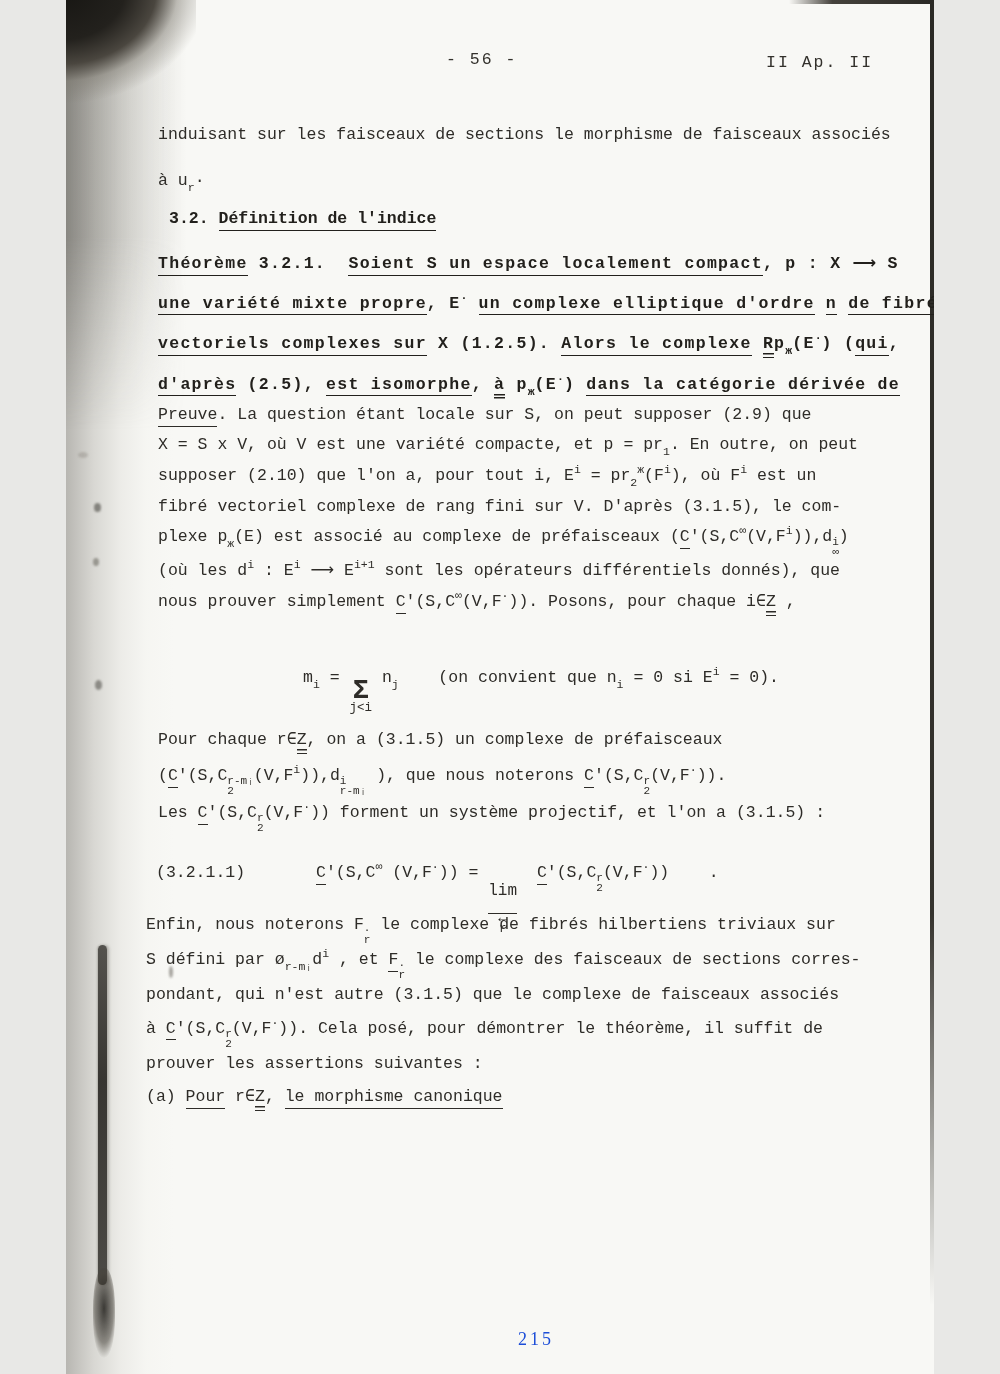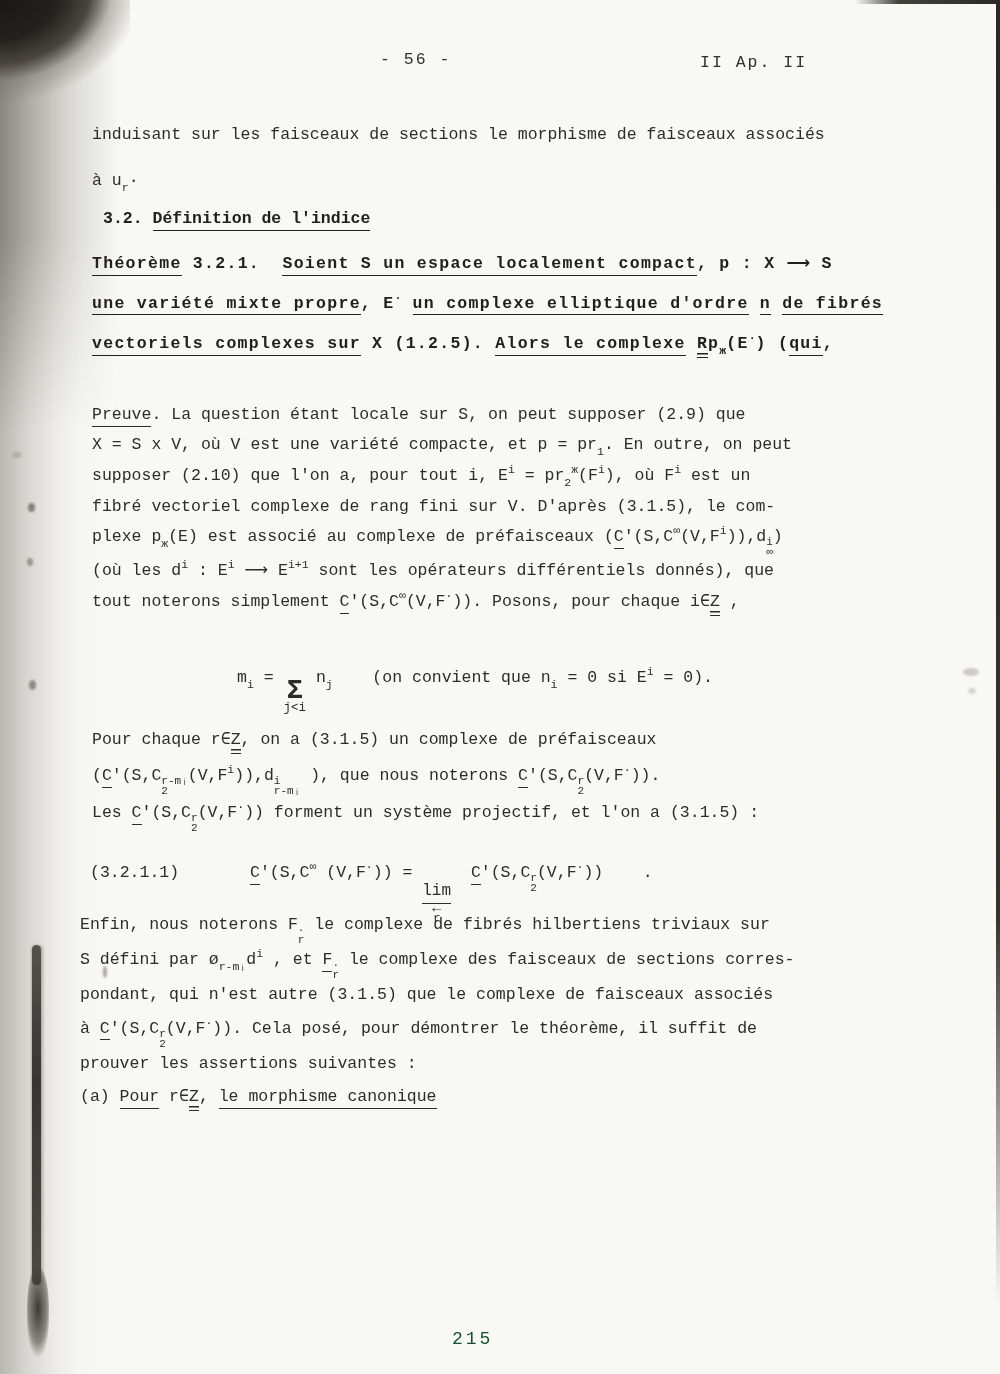--- a/index.html
+++ b/index.html
@@ -1,17 +1,17 @@
 <!DOCTYPE html>
 <html><head>
 <meta charset="utf-8">
 <style>
   html,body{margin:0;padding:0;background:#e8e8e6;}
   .page{
-    position:relative;width:1000px;height:1374px;margin:0 auto;
+    position:relative;width:868px;height:1374px;margin:0 auto;
     background:#f8f8f5;
     overflow:hidden;
     font-family:"Liberation Mono","DejaVu Sans Mono","DejaVu Sans",monospace;
     color:#2e2c28;
     font-size:16.5px;
   }
   
   .left-band{
     position:absolute;left:0;top:0;width:110px;height:100%;
     background:linear-gradient(to right,
@@ -56,22 +56,22 @@
   .sm3{left:29px;top:680px;width:7px;height:10px;background:rgba(60,58,52,.5);}
   .sm4{left:12px;top:452px;width:10px;height:6px;background:rgba(140,136,128,.4);}
   .sm5{left:963px;top:668px;width:16px;height:8px;background:rgba(150,148,142,.45);}
   .sm6{left:968px;top:688px;width:8px;height:6px;background:rgba(160,158,150,.4);}
   .sm7{left:103px;top:966px;width:4px;height:12px;background:rgba(90,86,78,.5);}
   
   .hdr-num{position:absolute;left:380px;top:50px;letter-spacing:2px;color:#33312c;}
   .hdr-sec{position:absolute;left:700px;top:53px;letter-spacing:2px;color:#33312c;}
   .footer-num{
     position:absolute;left:452px;top:1329px;
-    font-family:Liberation Mono, monospace;
-    font-size:18px;letter-spacing:3px;color:#14532d;
+    font-family:Liberation Serif, serif;
+    font-size:18px;letter-spacing:3px;color:#1d4ed8;
   }
   .block{position:absolute;line-height:30px;}
   .tline{white-space:pre;}
   .bold{font-weight:bold;color:#22201c;}
   .wide{letter-spacing:1.3px;}
   .ul{border-bottom:1.6px solid currentColor;padding-bottom:1.5px;}
   .ul2{
     background-image:linear-gradient(currentColor,currentColor),linear-gradient(currentColor,currentColor);
     background-size:100% 1.5px,100% 1.5px;
     background-position:0 calc(100% - 3.5px),0 100%;
@@ -80,21 +80,21 @@
   .sup{font-size:11.5px;position:relative;top:-7px;letter-spacing:0;}
   .sub{font-size:11.5px;position:relative;top:6px;letter-spacing:0;}
   .ss{display:inline-flex;flex-direction:column;align-items:flex-start;justify-content:center;
       height:16px;vertical-align:-4px;font-size:11px;line-height:10px;letter-spacing:0;}
   .ss span{display:block;}
   .stk{display:inline-flex;flex-direction:column;align-items:center;letter-spacing:0;}
   .sum{vertical-align:-16px;}
   .sum .stk-0{font-size:27px;line-height:22px;font-weight:bold;}
   .sum .stk-1{font-size:12.5px;line-height:12px;}
   .lim{vertical-align:-18px;}
-  .lim .stk-0{font-size:16px;line-height:16px;border-bottom:1.5px solid currentColor;padding-bottom:4px;}
+  .lim .stk-0{font-size:16px;line-height:16px;border-bottom:1.5px solid currentColor;padding-bottom:14px;}
   .lim .stk-1{font-size:15px;line-height:9px;}
   .lim .stk-2{font-size:12.5px;line-height:12px;}
   .tag{display:inline-block;width:160px;}
   .arrow{font-family:"DejaVu Sans",sans-serif;letter-spacing:0;}
 </style>
 </head>
 <body>
 
 <div class="page">
 
@@ -121,29 +121,30 @@
         <div class="tline"><span>induisant sur les faisceaux de sections le morphisme de faisceaux associés</span></div>
         <div class="tline"><span>à u</span><span class="sub">r</span><span>·</span></div>
       </div>
       <div class="block bold" style="top: 204px; left: 75px; line-height: 30px; margin-left: 28px;">
         <div class="tline"><span>3.2. </span><span class="ul">Définition de l'indice</span></div>
       </div>
       <div class="block bold wide" style="top: 243px; left: 92px; line-height: 39.5px;">
         <div class="tline"><span class="ul">Théorème</span><span> 3.2.1.  </span><span class="ul">Soient S un espace localement compact</span><span>, p : X </span><span class="arrow">⟶</span><span> S</span></div>
         <div class="tline"><span class="ul">une variété mixte propre</span><span>, E</span><span class="sup">·</span><span> </span><span class="ul">un complexe elliptique d'ordre</span><span> </span><span class="ul">n</span><span> </span><span class="ul">de fibrés</span></div>
         <div class="tline"><span class="ul">vectoriels complexes sur</span><span> X (1.2.5). </span><span class="ul">Alors le complexe</span><span> </span><span class="ul2">R</span><span>p</span><span class="sub">ж</span><span>(E</span><span class="sup">·</span><span>) (</span><span class="ul">qui</span><span>,</span></div>
+        <div class="tline"><span class="ul">d'après</span><span> (2.5), </span><span class="ul">est isomorphe</span><span>, </span><span class="ul2">à</span><span> p</span><span class="sub">ж</span><span>(E</span><span class="sup">·</span><span>) </span><span class="ul">dans la catégorie dérivée de</span></div>
       </div>
       <div class="block" style="top: 400px; left: 92px; line-height: 30px;">
         <div class="tline"><span class="ul">Preuve</span><span>. La question étant locale sur S, on peut supposer (2.9) que</span></div>
         <div class="tline"><span>X = S x V, où V est une variété compacte, et p = pr</span><span class="sub">1</span><span>. En outre, on peut</span></div>
         <div class="tline"><span>supposer (2.10) que l'on a, pour tout i, E</span><span class="sup">i</span><span> = pr</span><span class="sub">2</span><span class="sup">ж</span><span>(F</span><span class="sup">i</span><span>), où F</span><span class="sup">i</span><span> est un</span></div>
         <div class="tline"><span>fibré vectoriel complexe de rang fini sur V. D'après (3.1.5), le com-</span></div>
         <div class="tline"><span>plexe p</span><span class="sub">ж</span><span>(E) est associé au complexe de préfaisceaux (</span><span class="ul">C</span><span>'(S,C</span><span class="sup">∞</span><span>(V,F</span><span class="sup">i</span><span>)),d</span><span class="ss"><span class="ss-sup">i</span><span class="ss-sub">∞</span></span><span>)</span></div>
         <div class="tline"><span>(où les d</span><span class="sup">i</span><span> : E</span><span class="sup">i</span><span> </span><span class="arrow">⟶</span><span> E</span><span class="sup">i+1</span><span> sont les opérateurs différentiels donnés), que</span></div>
-        <div class="tline"><span>tout noterons simplement </span><span class="ul">C</span><span>'(S,C</span><span class="sup">∞</span><span>(V,F</span><span class="sup">·</span><span>)). Posons, pour chaque i</span><span>∈</span><span class="ul2">Z</span><span> ,</span></div>
+        <div class="tline"><span>nous prouver simplement </span><span class="ul">C</span><span>'(S,C</span><span class="sup">∞</span><span>(V,F</span><span class="sup">·</span><span>)). Posons, pour chaque i</span><span>∈</span><span class="ul2">Z</span><span> ,</span></div>
       </div>
       <div class="block" style="top: 655px; left: 237px; line-height: 46px;">
         <div class="tline"><span>m</span><span class="sub">i</span><span> = </span><span class="sum stk"><span class="stk-row stk-0">Σ</span><span class="stk-row stk-1">j&lt;i</span></span><span> n</span><span class="sub">j</span><span>    (on convient que n</span><span class="sub">i</span><span> = 0 si E</span><span class="sup">i</span><span> = 0).</span></div>
       </div>
       <div class="block" style="top: 722px; left: 92px; line-height: 36px;">
         <div class="tline"><span>Pour chaque r</span><span>∈</span><span class="ul2">Z</span><span>, on a (3.1.5) un complexe de préfaisceaux</span></div>
         <div class="tline"><span>(</span><span class="ul">C</span><span>'(S,C</span><span class="ss"><span class="ss-sup">r-mᵢ</span><span class="ss-sub">2</span></span><span>(V,F</span><span class="sup">i</span><span>)),d</span><span class="ss"><span class="ss-sup">i</span><span class="ss-sub">r-mᵢ</span></span><span> ), que nous noterons </span><span class="ul">C</span><span>'(S,C</span><span class="ss"><span class="ss-sup">r</span><span class="ss-sub">2</span></span><span>(V,F</span><span class="sup">·</span><span>)).</span></div>
         <div class="tline"><span>Les </span><span class="ul">C</span><span>'(S,C</span><span class="ss"><span class="ss-sup">r</span><span class="ss-sub">2</span></span><span>(V,F</span><span class="sup">·</span><span>)) forment un système projectif, et l'on a (3.1.5) :</span></div>
       </div>
       <div class="block" style="top: 850px; left: 90px; line-height: 46px;">

